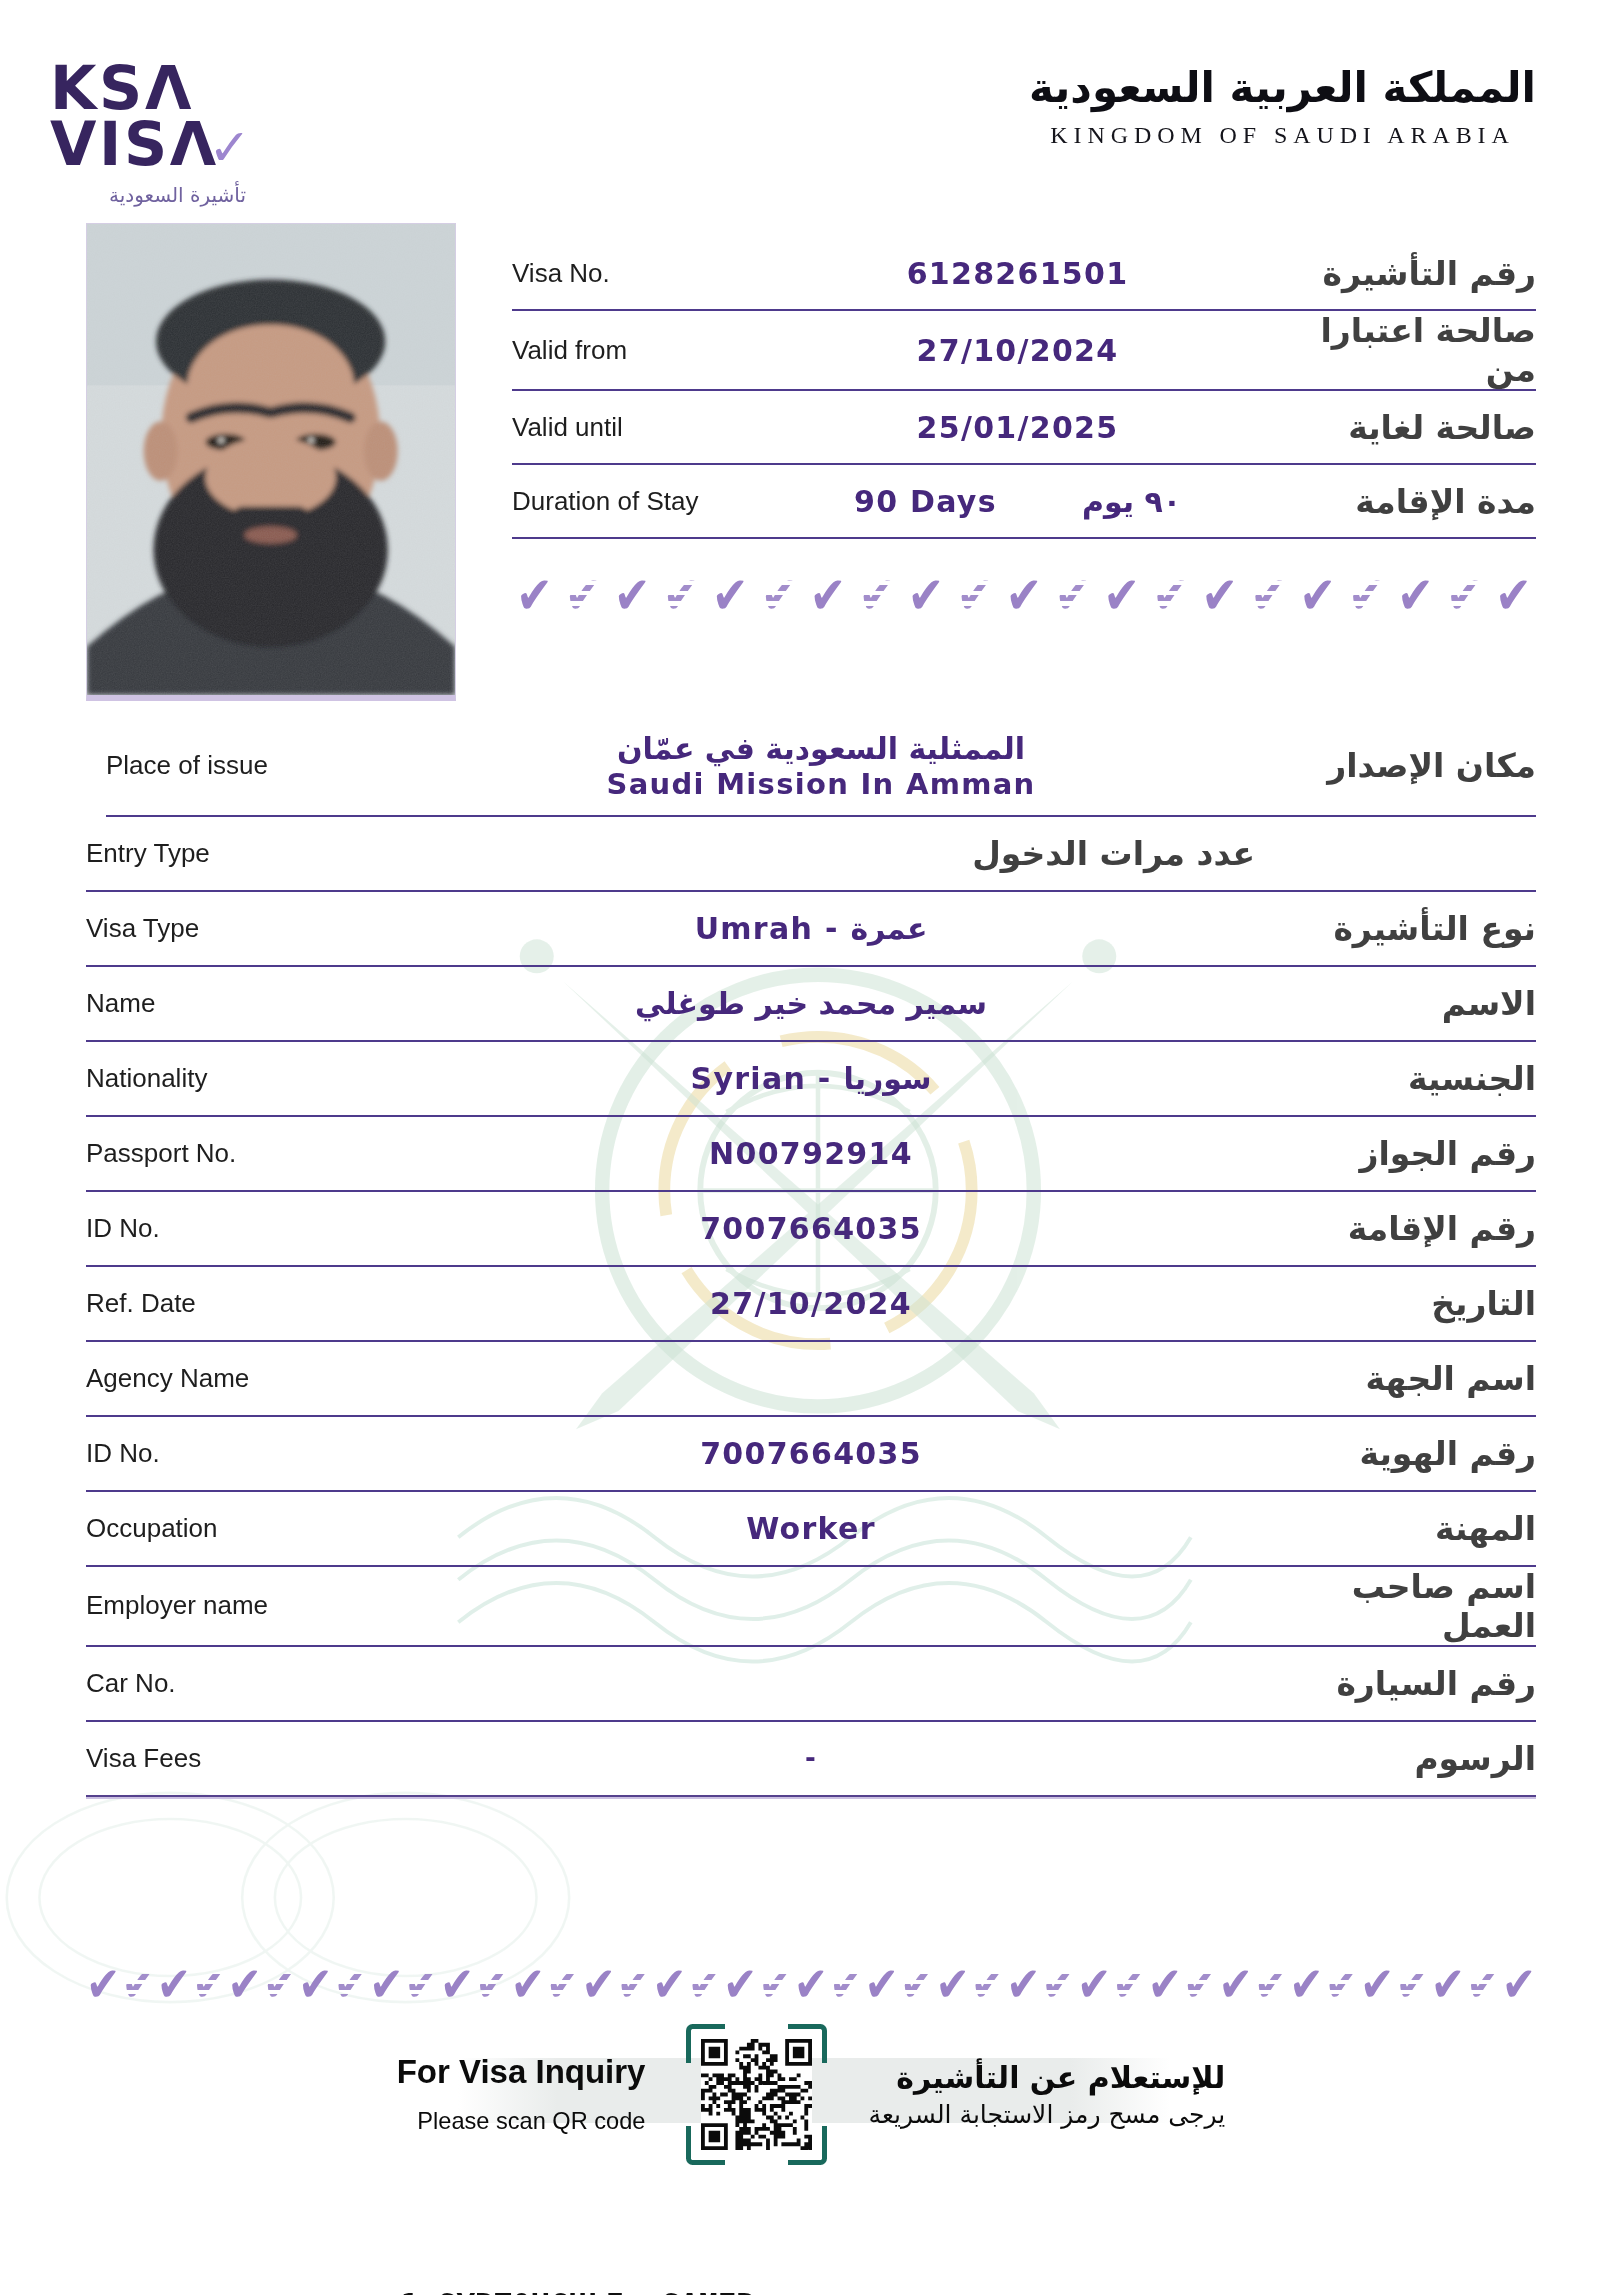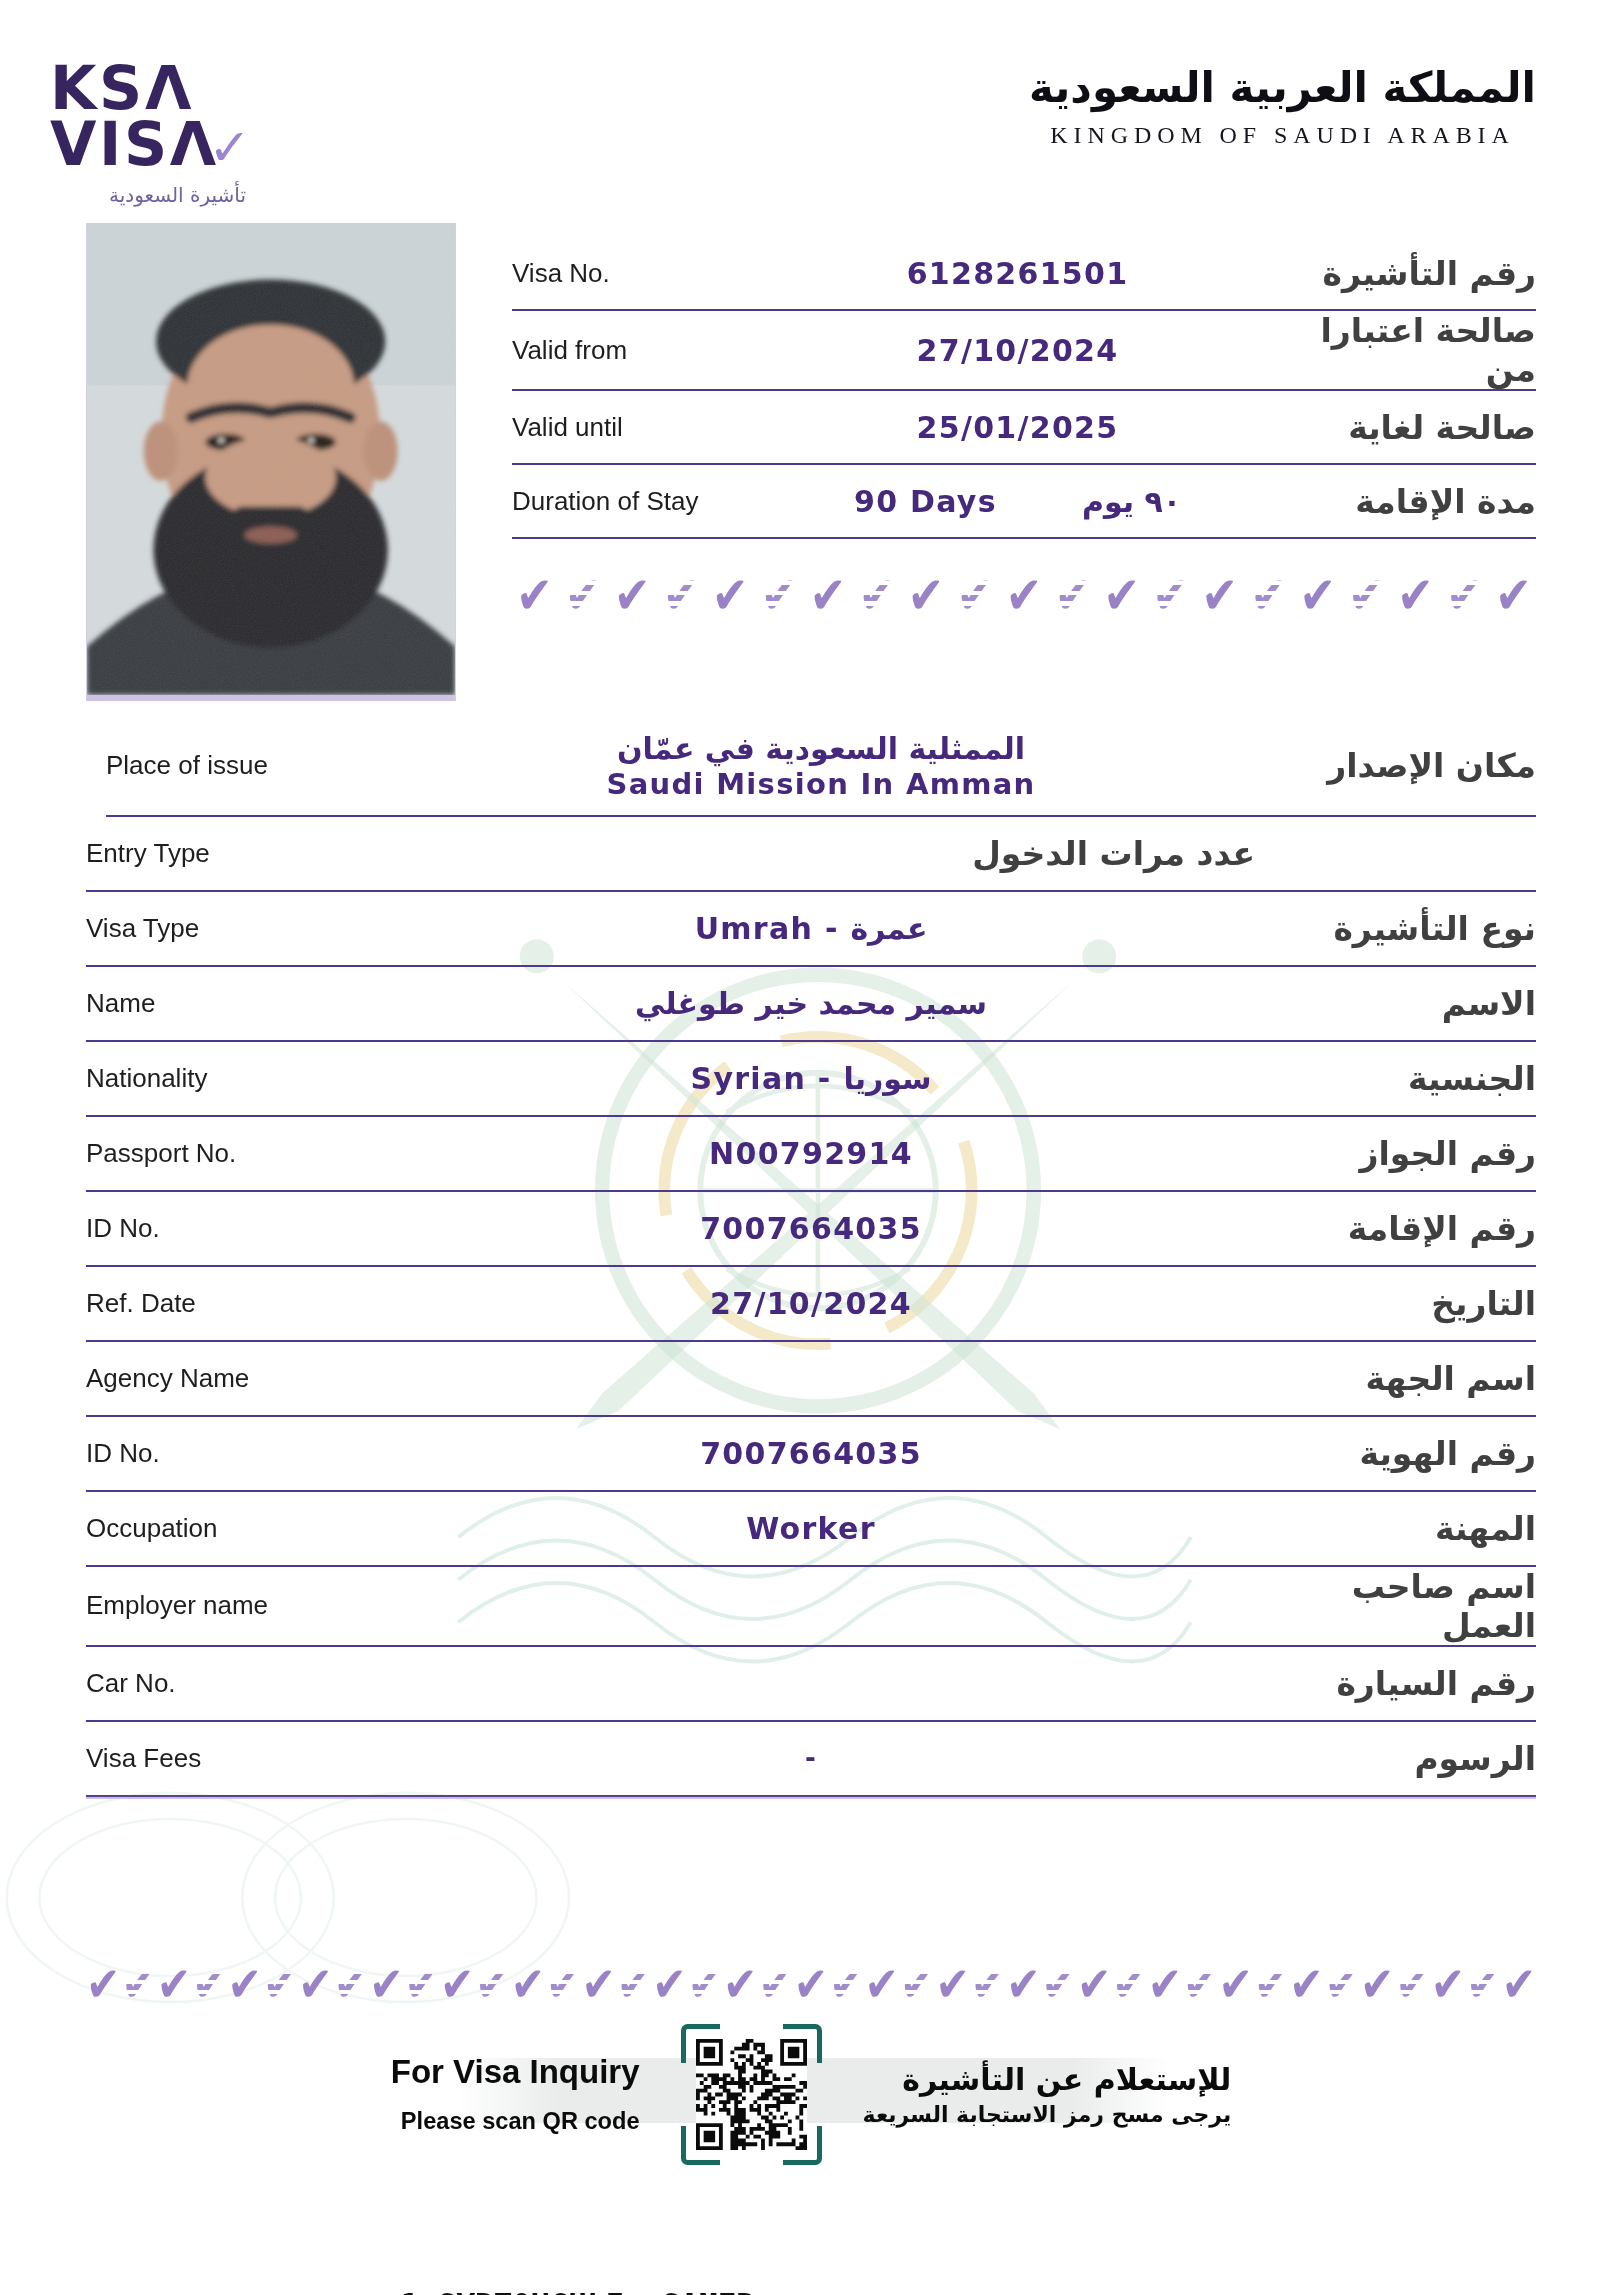--- a/index.html
+++ b/index.html
@@ -49,32 +49,32 @@
   .mrow.tall{min-height:98px;margin-left:20px;}
   .mrow.last{border-bottom:2.6px solid #55418d;box-shadow:0 2px 0 #cbc0e2;}
   .val-small{font-size:26px;}
   
   .qr-section{position:relative;margin-top:10.5px;height:156px;display:flex;justify-content:center;
               align-items:center;gap:41px;}
   .qr-strip{position:absolute;left:458px;right:452px;top:42px;height:65px;z-index:0;
             background:linear-gradient(90deg,rgba(233,236,235,0) 0%,#e9eceb 14%,#e9eceb 86%,rgba(233,236,235,0) 100%);}
   .qr-en{position:relative;z-index:1;text-align:right;font-family:"Liberation Sans",sans-serif;color:#0b0b0b;}
   .qr-en-l1{font-weight:700;font-size:33px;}
-  .qr-en-l2{font-weight:700;font-size:23.6px;margin-top:17px;}
+  .qr-en-l2{font-weight:400;font-size:23.6px;margin-top:17px;}
   .qr-frame{position:relative;z-index:1;width:141px;height:141px;flex:none;display:flex;
             align-items:center;justify-content:center;}
   .qr-frame svg{width:111px;height:111px;background:#fff;}
   .corner{position:absolute;width:34px;height:34px;border:0 solid #19695c;}
   .corner.tl{left:0;top:0;border-left-width:5.9px;border-top-width:5.9px;border-top-left-radius:6.5px;}
   .corner.tr{right:0;top:0;border-right-width:5.9px;border-top-width:5.9px;border-top-right-radius:6.5px;}
   .corner.bl{left:0;bottom:0;border-left-width:5.9px;border-bottom-width:5.9px;border-bottom-left-radius:6.5px;}
   .corner.br{right:0;bottom:0;border-right-width:5.9px;border-bottom-width:5.9px;border-bottom-right-radius:6.5px;}
   .qr-ar{position:relative;z-index:1;direction:rtl;color:#0b0b0b;}
   .qr-ar-l1{font-weight:700;font-size:30px;}
-  .qr-ar-l2{font-weight:700;font-size:22px;margin-top:5.2px;}
+  .qr-ar-l2{font-weight:400;font-size:25px;margin-top:5.2px;}
   
   .mrz{margin-top:19.6px;text-align:center;font-family:"DejaVu Sans Mono",monospace;font-weight:700;
        font-size:31px;color:#101010;line-height:1.32;transform:scaleY(1.12);transform-origin:top center;
        white-space:pre;}
 </style>
 </head>
 <body>
 
 <div class="page">
 

